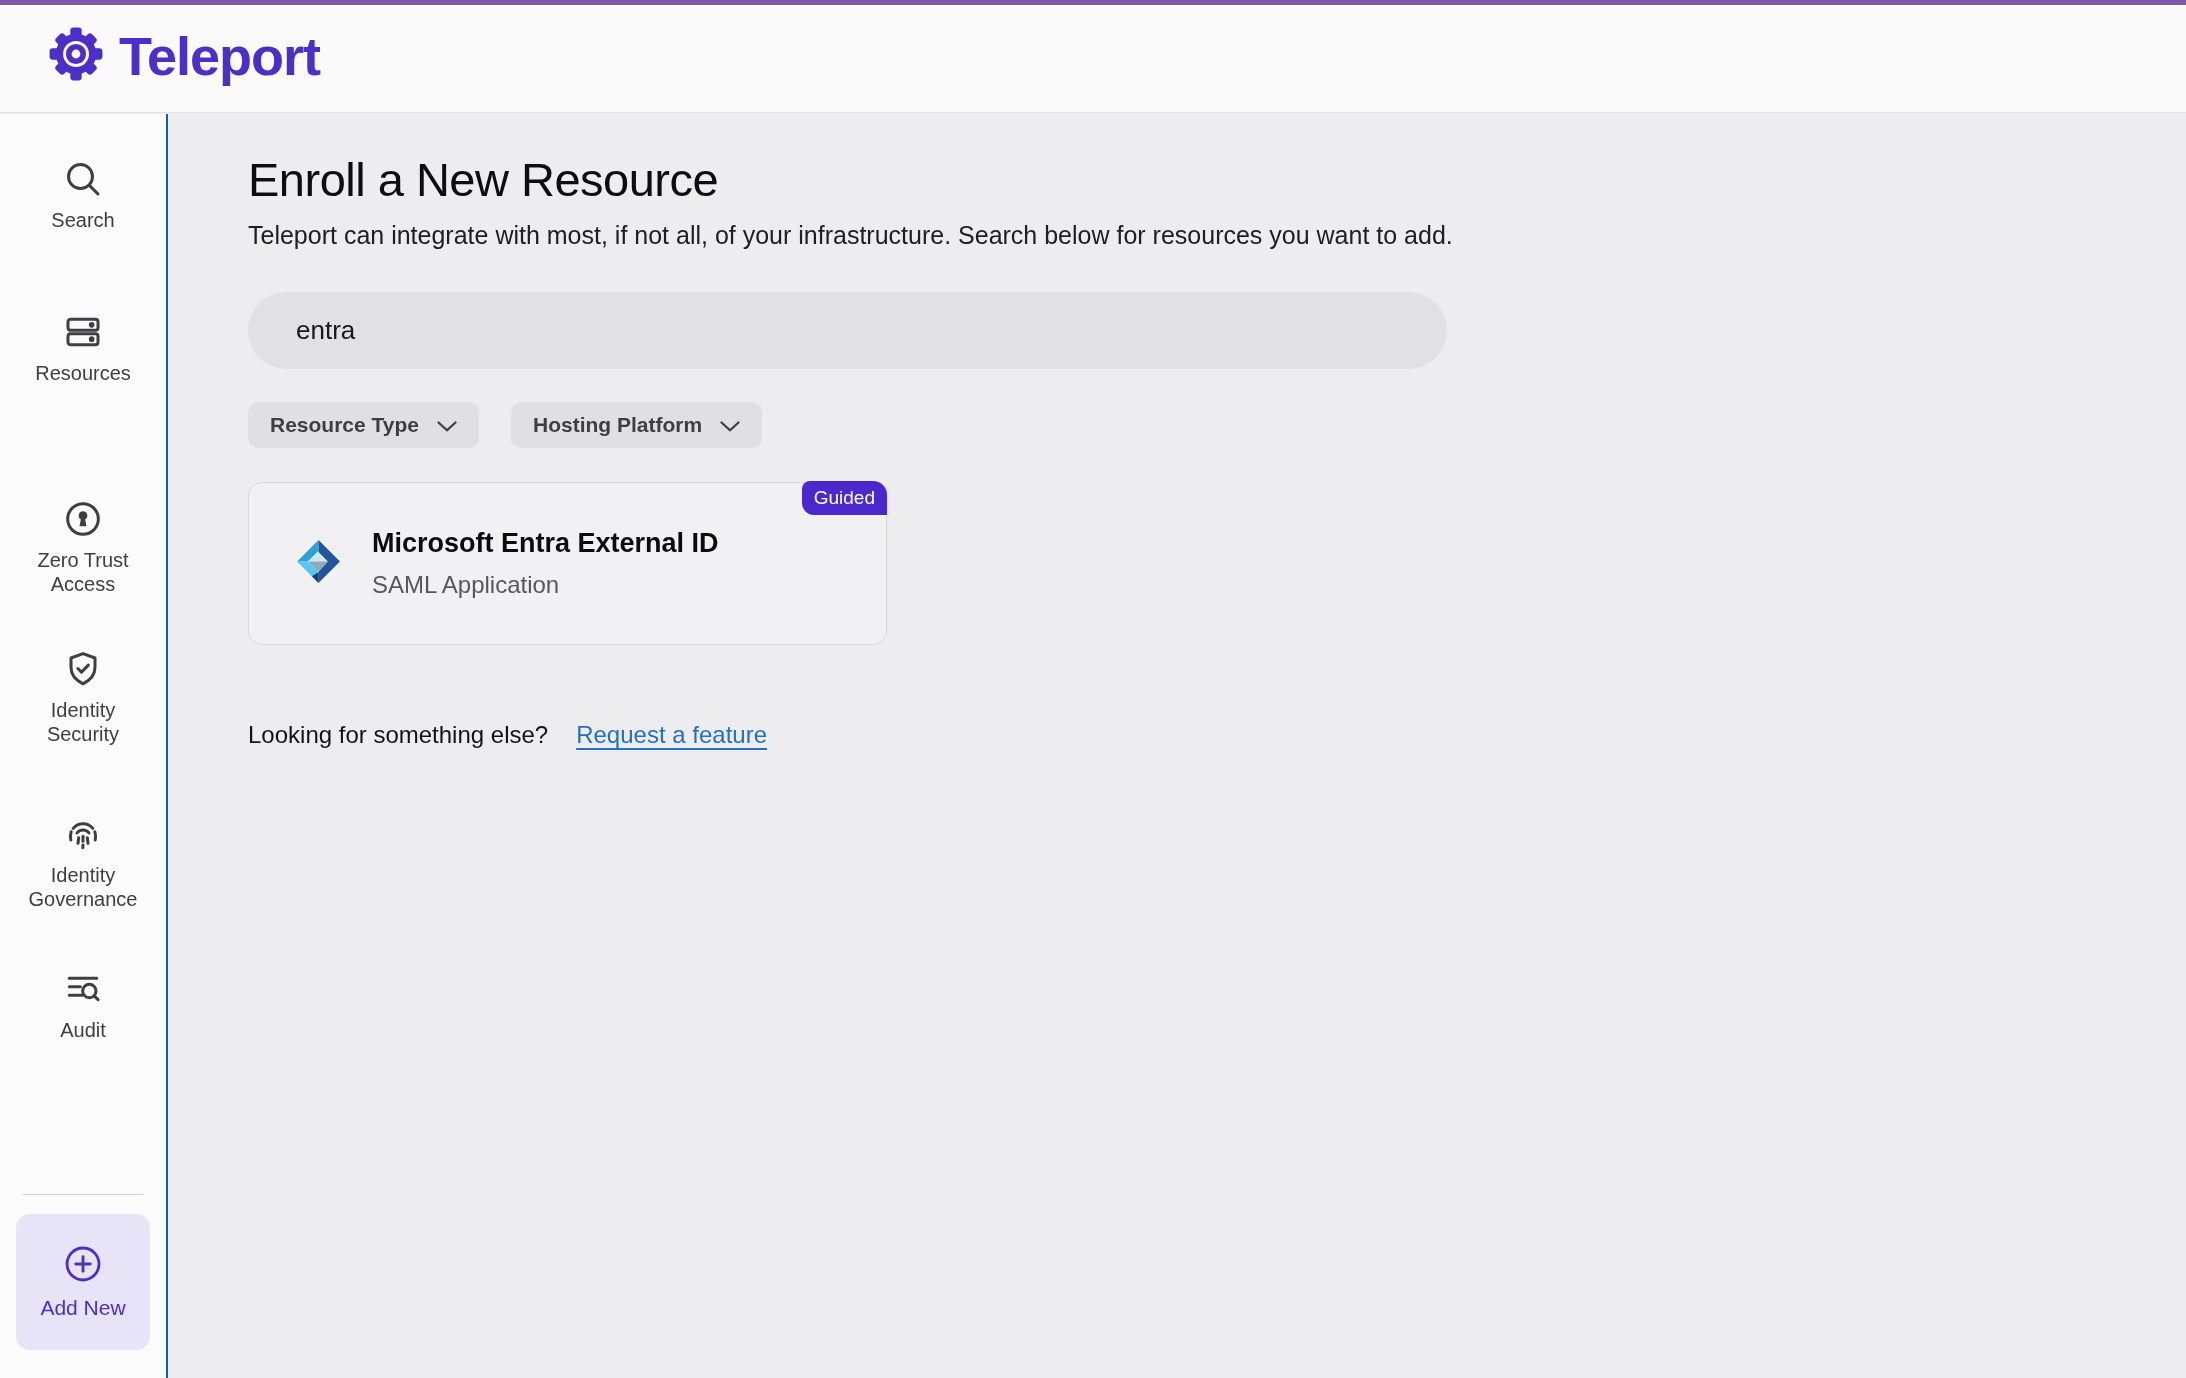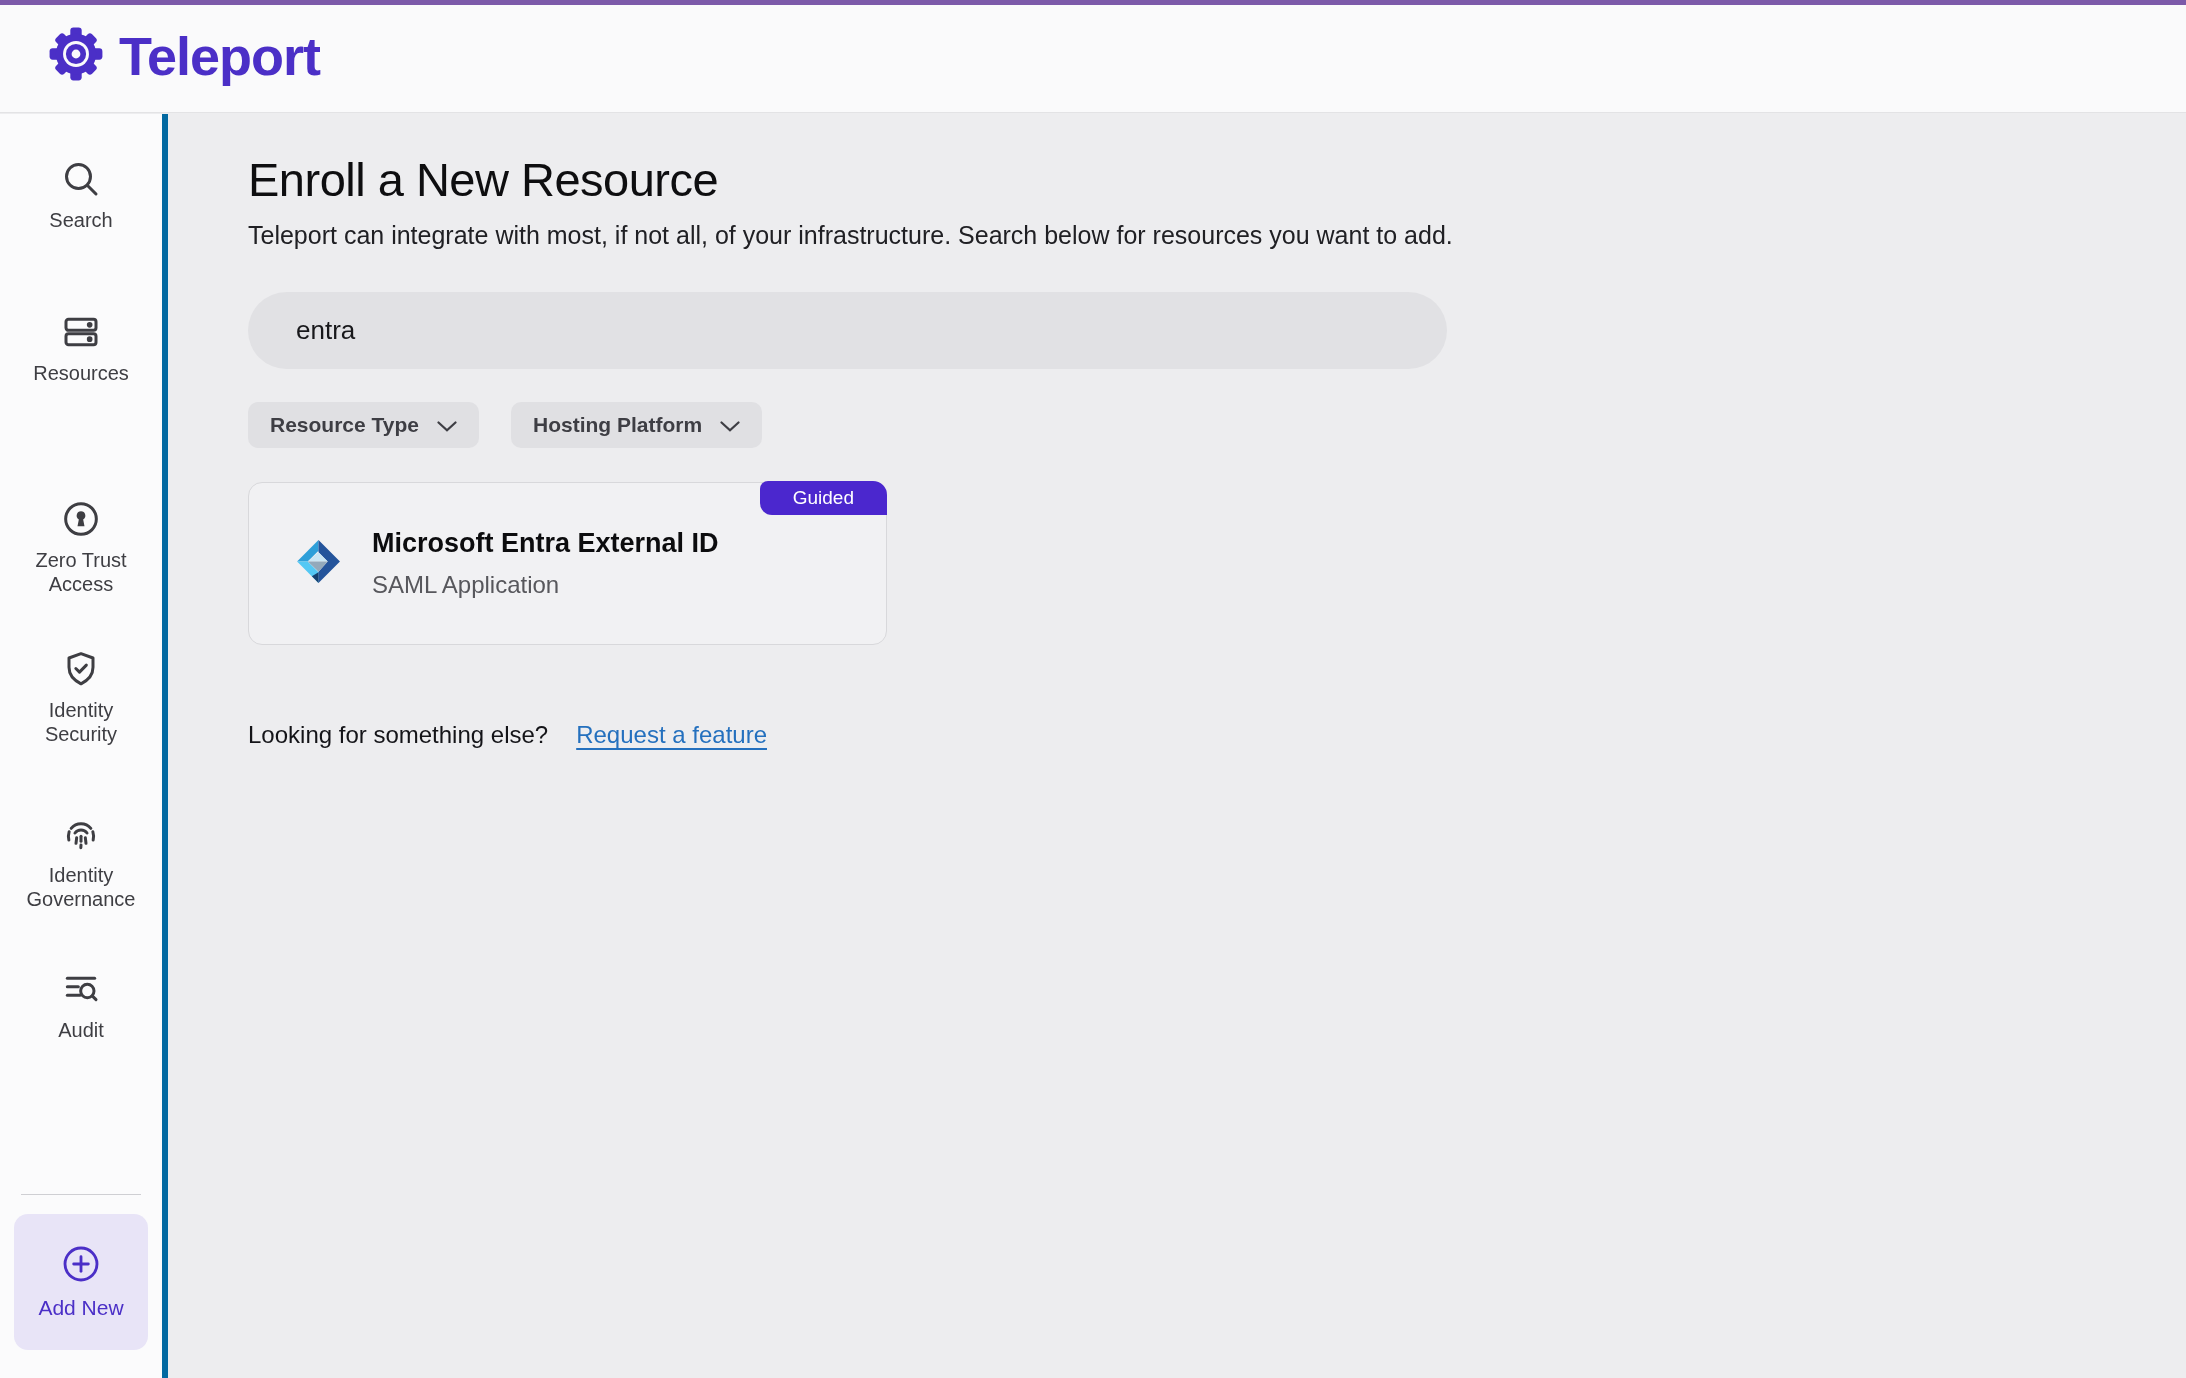--- a/index.html
+++ b/index.html
@@ -20,21 +20,21 @@
     background: #FAFAFB; border-bottom: 1px solid #E3E3E5;
     display: flex; align-items: center; padding-left: 47px; z-index: 10;
   }
   .logo { display: flex; align-items: center; gap: 14px; cursor: pointer; text-align: right; }
   .logo-text {
     font-size: 54px; font-weight: 700; color: #4B2FC7; letter-spacing: -1px;
   }
   
   .sidebar {
     position: absolute; top: 114px; left: 0; bottom: 0; width: 168px;
-    background: #FBFBFC; border-right: 6px solid #0369a1;
+    background: #FBFBFC; border-right: 2px solid #0369a1;
     display: flex; flex-direction: column; align-items: center;
     padding-top: 45px; padding-bottom: 28px;
   }
   .nav-item {
     display: flex; flex-direction: column; align-items: center;
     width: 150px; cursor: pointer; flex-shrink: 0;
   }
   .nav-item .nav-icon { width: 40px; height: 40px; }
   .nav-label {
     margin-top: 9px; font-size: 20px; line-height: 1.2; color: #3E3E43;
@@ -79,21 +79,21 @@
   }
   .result-card {
     margin-top: 34px; position: relative; width: 639px; height: 163px;
     background: #F1F1F3; border: 1px solid #D8D8DB; border-radius: 14px;
     display: flex; align-items: center; padding-left: 45px; gap: 29px;
     cursor: pointer;
   }
   .guided-badge {
     position: absolute; top: -2px; right: -1px; height: 34px;
     background: #4B27CE; color: #FFFFFF; font-size: 19px;
-    display: flex; align-items: center; padding: 0 33px;
+    display: flex; align-items: center; padding: 0 12px;
     border-radius: 8px 14px 0 12px;
     margin-left: 40px;
   }
   .card-texts { display: flex; flex-direction: column; gap: 12px; }
   .card-title { font-size: 27px; font-weight: 700; color: #0C0C0E; }
   .card-subtitle { font-size: 24px; color: #57575C; }
   .footer-line {
     margin-top: 76px; display: flex; align-items: baseline; gap: 28px;
   }
   .footer-prompt { font-size: 24px; font-weight: 500; color: #141418; }

